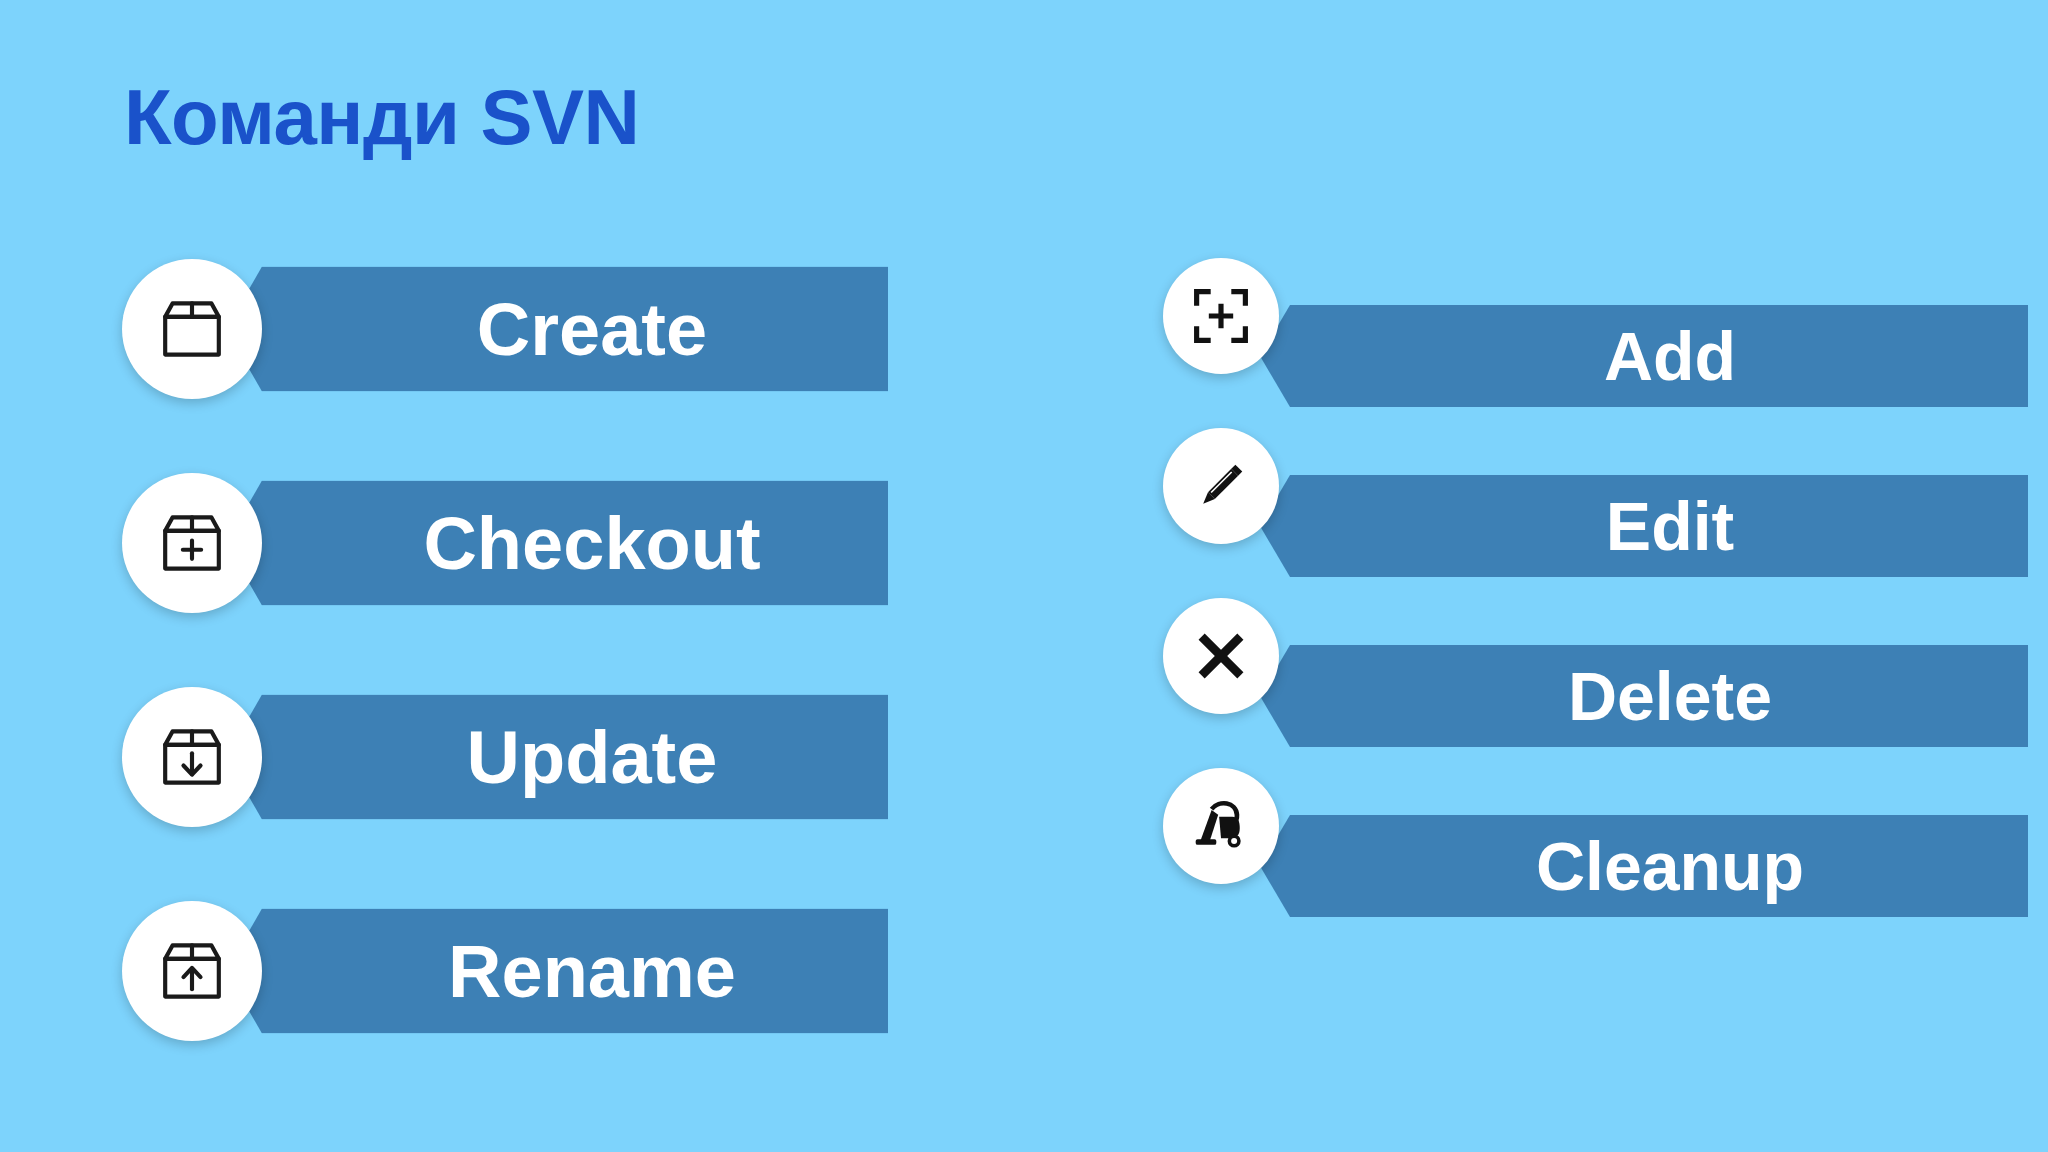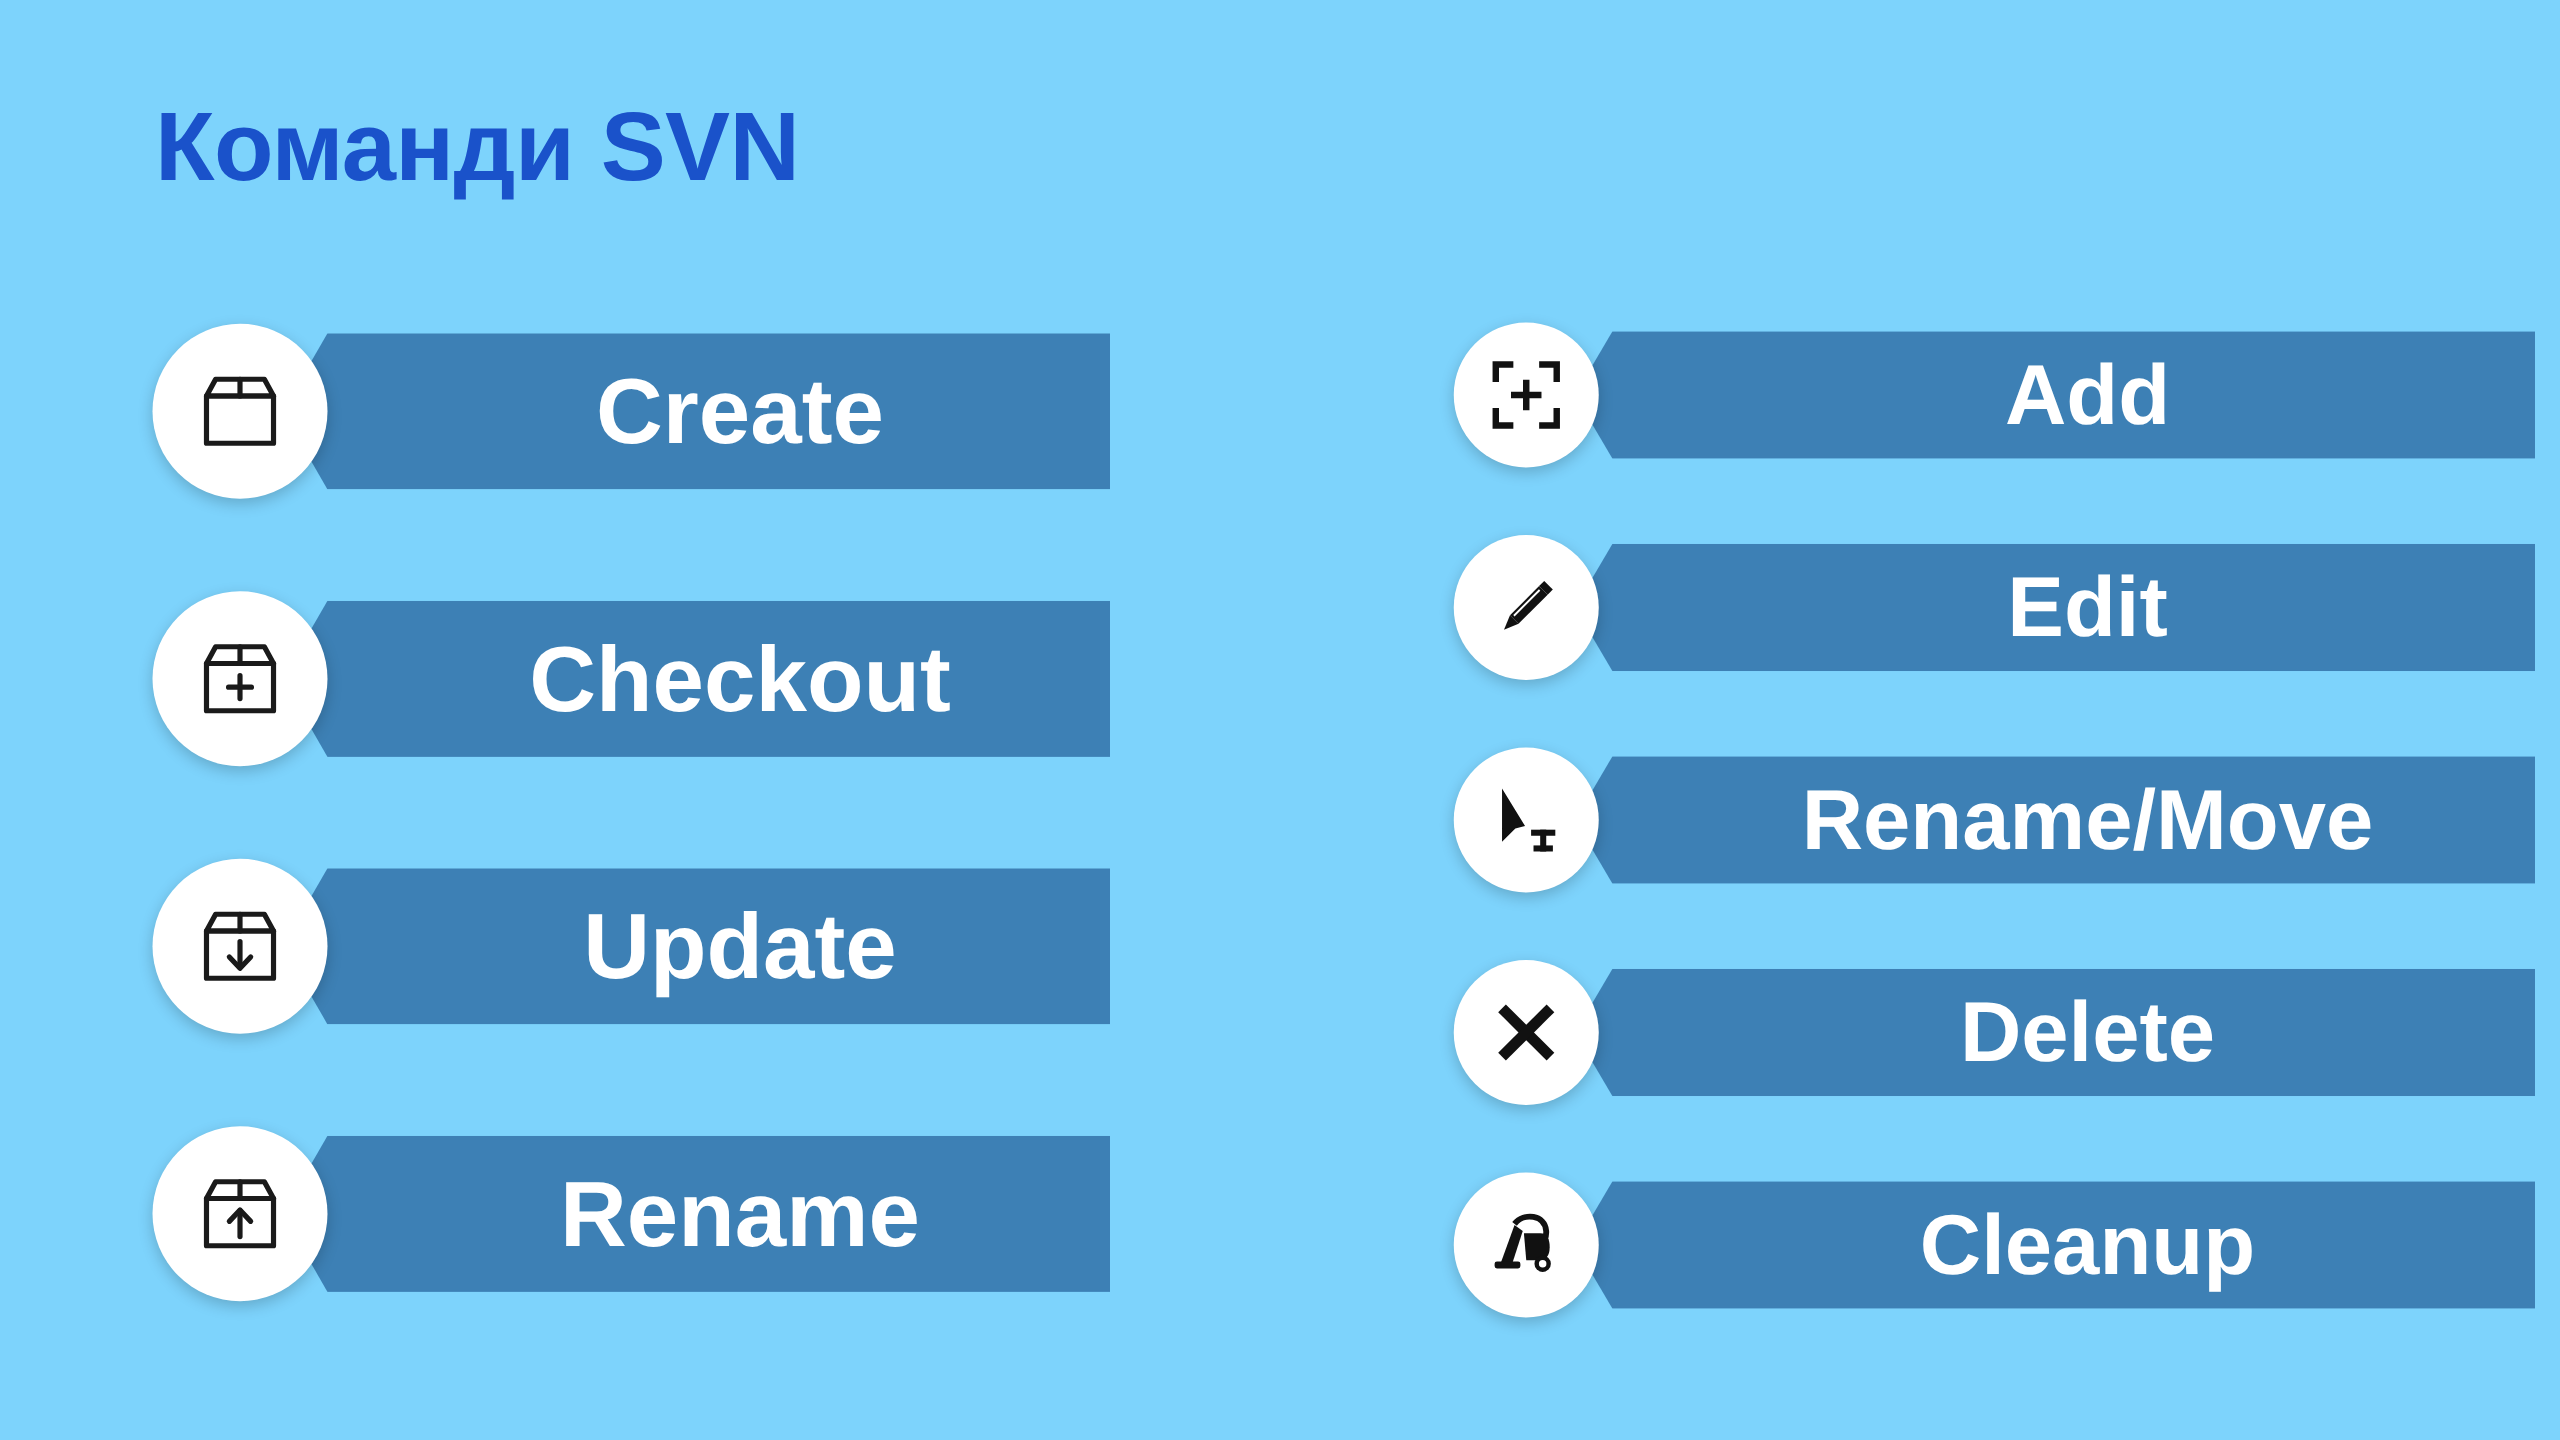--- a/index.html
+++ b/index.html
@@ -70,20 +70,21 @@
     padding-left: 70px;
     
     clip-path: polygon(36px 0, 100% 0, 100% 100%, 36px 100%, 0 50%);
   }
   #col-right .bar {
     left: 97px;
     width: 768px;
     height: 102px;
     padding-left: 52px;
     clip-path: polygon(30px 0, 100% 0, 100% 100%, 30px 100%, 0 50%);
+    margin-top: 40px;
   }
   .bar-label {
     font-size: 74px;
     font-weight: bold;
     line-height: 1;
     white-space: nowrap;
     letter-spacing: 0px;
   }
   #col-right .bar-label { font-size: 68px; }
 
@@ -198,35 +199,20 @@
           <g transform="rotate(45 32 32)">
             <path d="M27 6 L37 6 L37 12 L27 12 Z" fill="#111111"></path>
             <rect x="27" y="12" width="10" height="34" fill="#111111"></rect>
             <path d="M27 46 L37 46 L32 58 Z" fill="#111111"></path>
             <path d="M29.6 14 L29.6 44" stroke="#ffffff" stroke-width="1.6" fill="none"></path>
           </g>
         </svg>
       </div>
     </div>
 
-    <div class="row">
-      <div class="bar">
-        <span class="bar-label">Rename/Move</span>
-      </div>
-      <div class="badge">
-        <svg width="62" height="62" viewBox="0 0 64 64">
-          <path d="M12 6 L12 50 L23 39 L31 37 Z" fill="#111111"></path>
-          <g fill="#111111">
-            <rect x="36" y="40" width="20" height="5"></rect>
-            <rect x="43.5" y="40" width="5" height="18"></rect>
-            <rect x="38" y="53" width="16" height="5"></rect>
-          </g>
-        </svg>
-      </div>
-    </div>
 
     <div class="row">
       <div class="bar">
         <span class="bar-label">Delete</span>
       </div>
       <div class="badge">
         <svg width="62" height="62" viewBox="0 0 64 64" stroke="#111111" stroke-width="9" stroke-linecap="butt">
           <path d="M12 12 L52 52"></path>
           <path d="M52 12 L12 52"></path>
         </svg>

